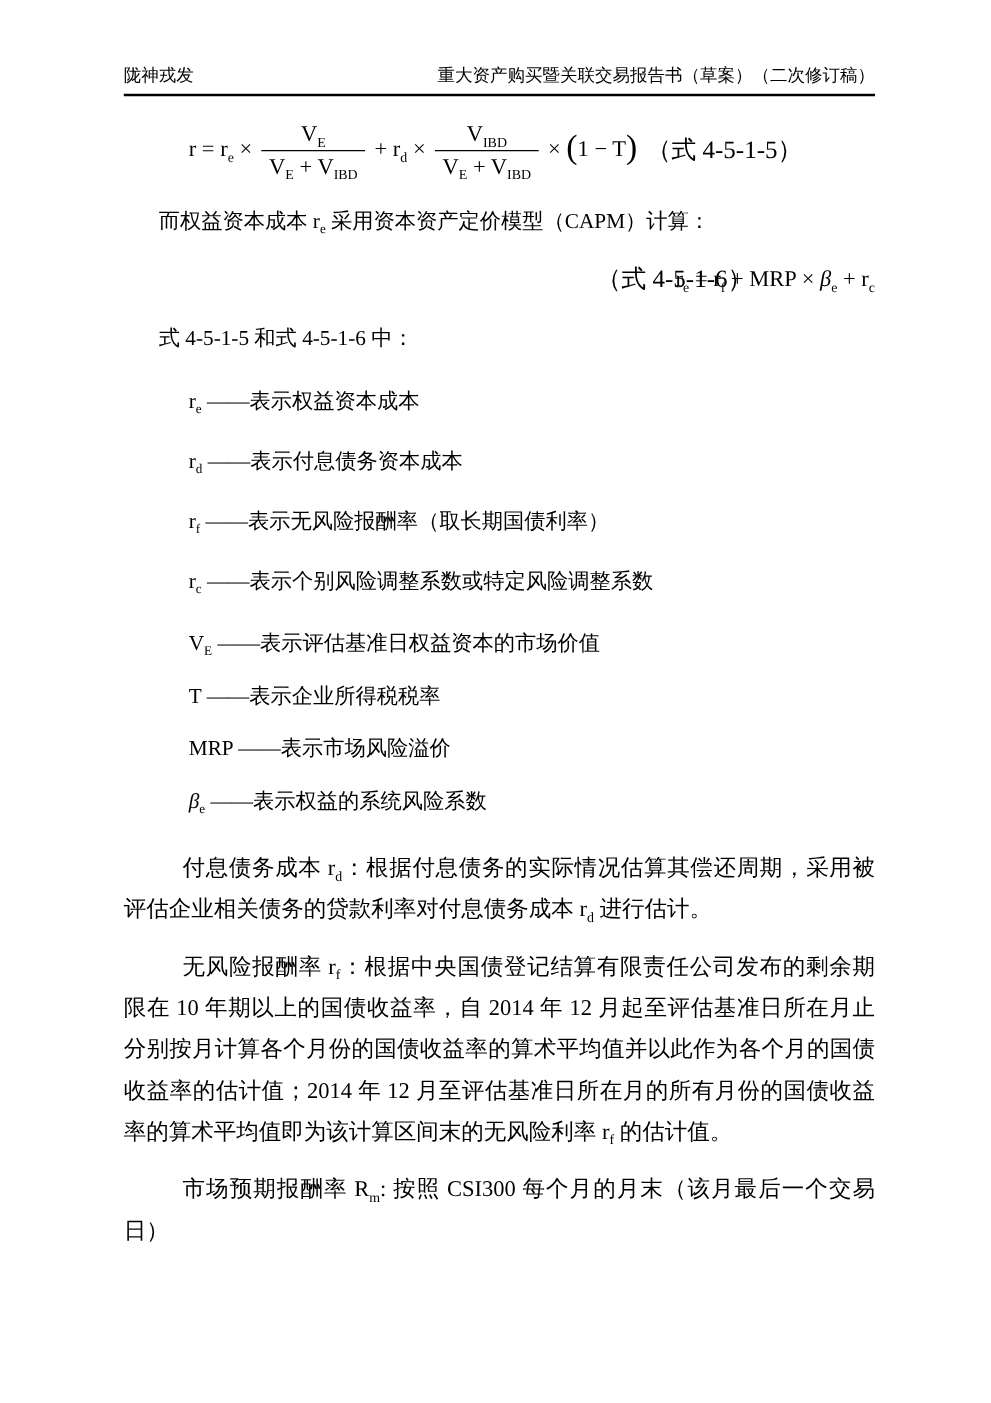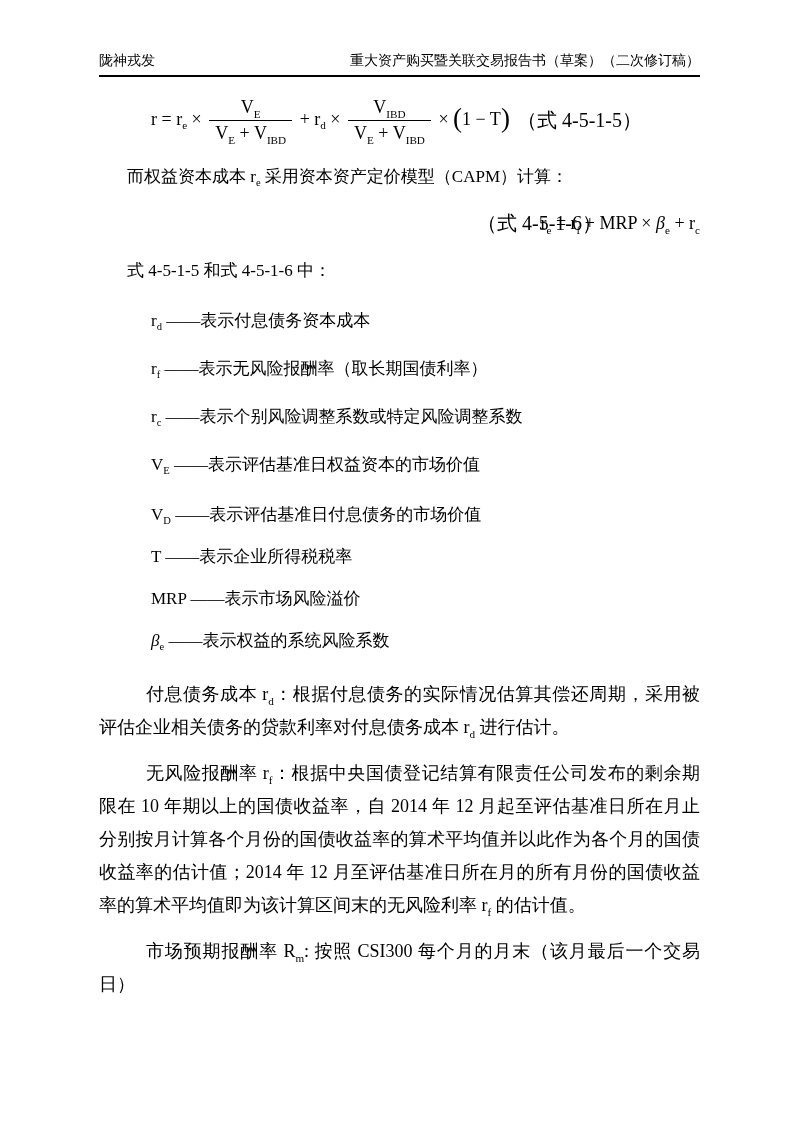--- a/index.html
+++ b/index.html
@@ -110,25 +110,25 @@
     <div class="indent-line line-capm">而权益资本成本 r<sub>e</sub> 采用资本资产定价模型（CAPM）计算：</div>
 
     <div class="formula-row f2">
       <span class="formula">r<sub>e</sub> = r<sub>f</sub> + MRP × <i>β</i><sub>e</sub> + r<sub>c</sub></span>
       <span class="formula-label">（式 4-5-1-6）</span>
     </div>
 
     <div class="indent-line line-where">式 4-5-1-5 和式 4-5-1-6 中：</div>
 
     <div class="defs">
+        <div class="def-line">r<sub>e</sub> ——表示权益资本成本</div>
         <div class="def-line">r<sub>d</sub> ——表示付息债务资本成本</div>
         <div class="def-line">r<sub>f</sub> ——表示无风险报酬率（取长期国债利率）</div>
         <div class="def-line">r<sub>c</sub> ——表示个别风险调整系数或特定风险调整系数</div>
         <div class="def-line">V<sub>E</sub> ——表示评估基准日权益资本的市场价值</div>
-        <div class="def-line">V<sub>D</sub> ——表示评估基准日付息债务的市场价值</div>
         <div class="def-line">T ——表示企业所得税税率</div>
         <div class="def-line">MRP ——表示市场风险溢价</div>
         <div class="def-line"><i>β</i><sub>e</sub> ——表示权益的系统风险系数</div>
       </div>
 
     <div class="paras">
         <p class="para">付息债务成本 r<sub>d</sub>：根据付息债务的实际情况估算其偿还周期，采用被评估企业相关债务的贷款利率对付息债务成本 r<sub>d</sub> 进行估计。</p>
         <p class="para">无风险报酬率 r<sub>f</sub>：根据中央国债登记结算有限责任公司发布的剩余期限在 10 年期以上的国债收益率，自 2014 年 12 月起至评估基准日所在月止分别按月计算各个月份的国债收益率的算术平均值并以此作为各个月的国债收益率的估计值；2014 年 12 月至评估基准日所在月的所有月份的国债收益率的算术平均值即为该计算区间末的无风险利率 r<sub>f</sub> 的估计值。</p>
         <p class="para">市场预期报酬率 R<sub>m</sub>: 按照 CSI300 每个月的月末（该月最后一个交易日）</p>
       </div>

